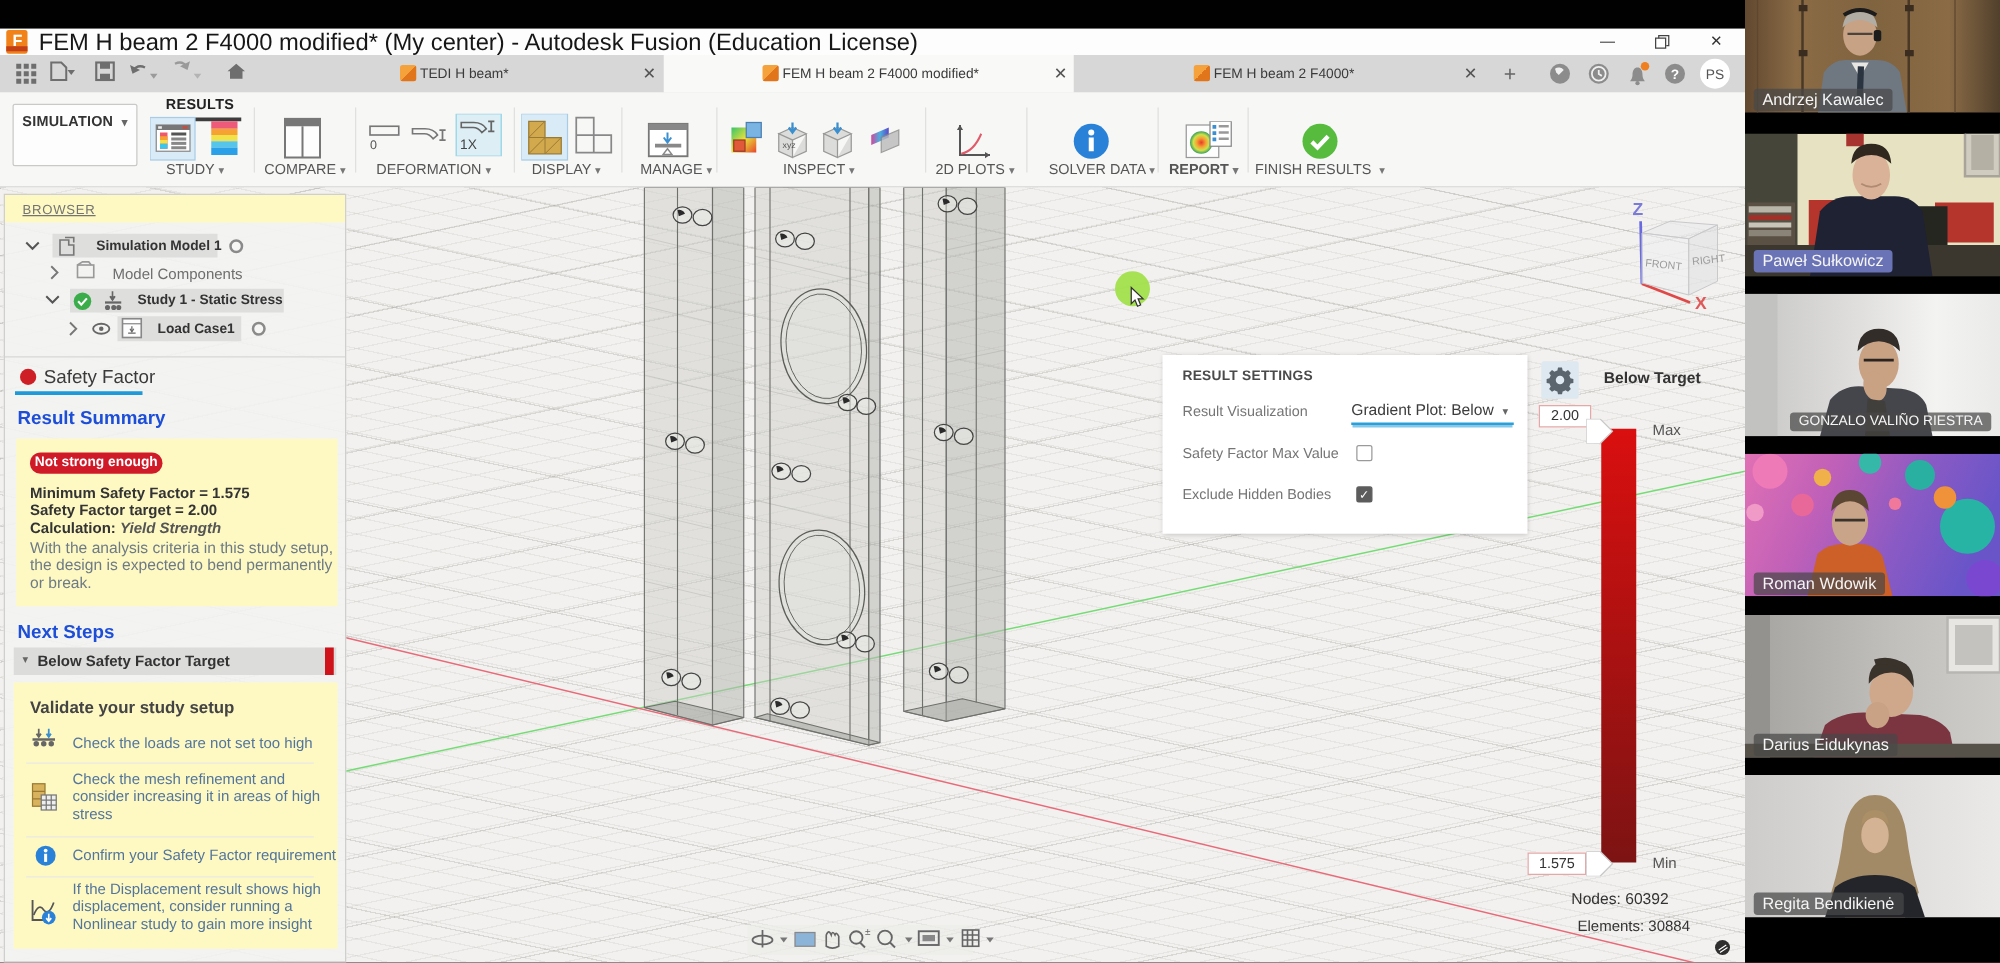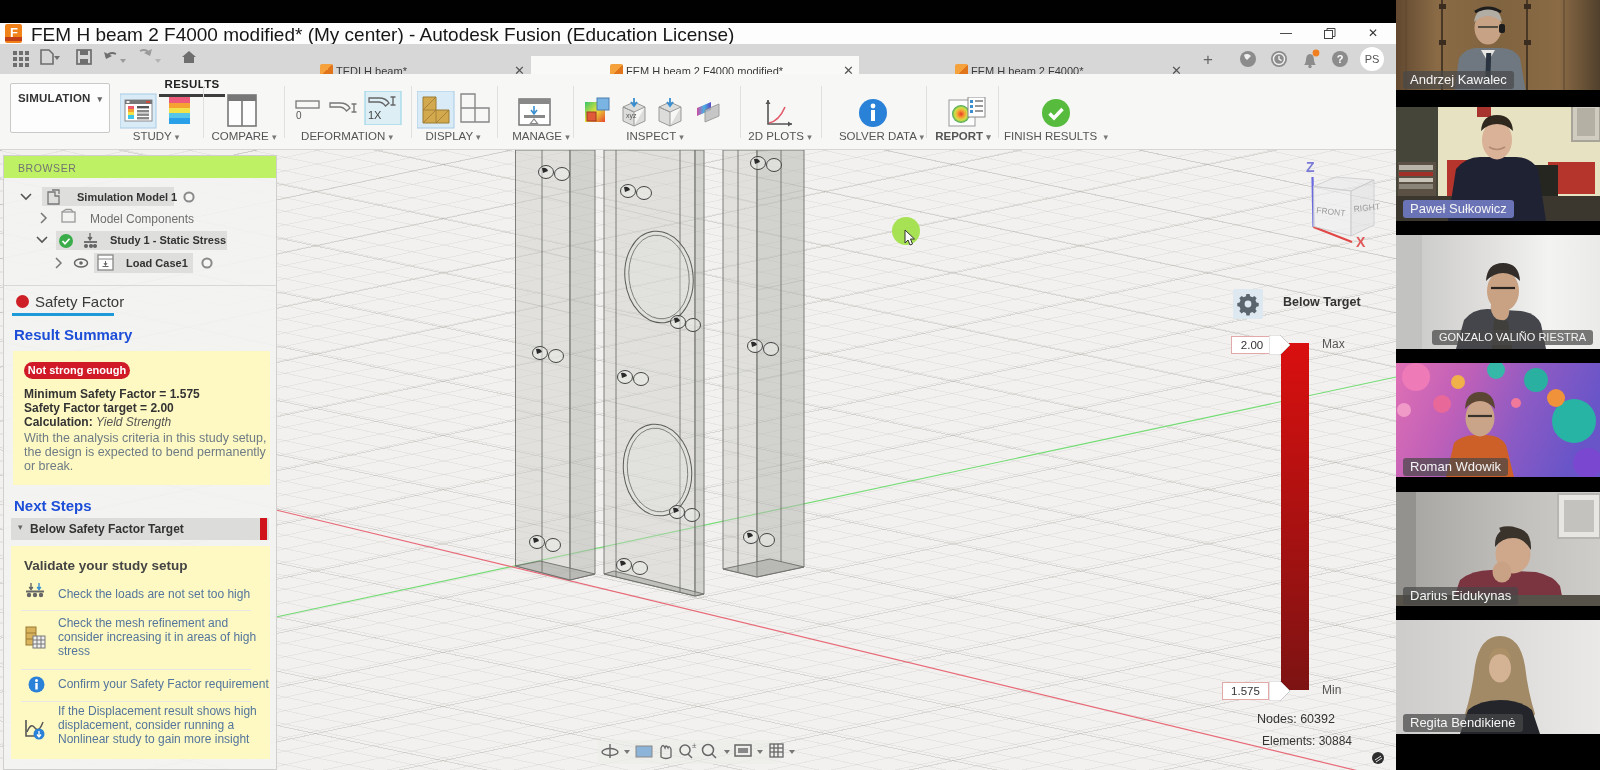--- a/index.html
+++ b/index.html
@@ -8,28 +8,28 @@
   #fusion { position:absolute; left:0; top:0; width:1396px; height:770px; background:#f2f1ef; }
   #topblack { position:absolute; left:0; top:0; width:1396px; height:23px; background:#010101; }
   #titlebar { position:absolute; left:0; top:23px; width:1396px; height:21px; background:#fdfdfd; }
   #titlebar .ticon { position:absolute; left:5px; top:1px; width:17px; height:19px; background:#f08219; border-radius:2px; }
   #titlebar .ticon:after { content:"F"; position:absolute; left:5px; top:1px; color:#fff; font-size:13px; font-weight:bold; }
   #titlebar .ticon .band { position:absolute; left:0; bottom:2px; width:17px; height:4px; background:#c33f16; }
   #titlebar .ttext { position:absolute; left:31px; top:1px; font-size:19px; color:#161616; }
   .wbtn { position:absolute; top:0; color:#333; font-size:12px; }
   
   #tabbar { position:absolute; left:0; top:44px; width:1396px; height:30px; background:#d7d7d7; }
-  .tab { position:absolute; top:0; height:30px; font-size:11px; color:#3a3a3a;margin-top:12px; }
+  .tab { position:absolute; top:0; height:30px; font-size:11px; color:#3a3a3a; }
   .tab.active { background:#f9f9f8; }
   .cube { position:absolute; width:13px; height:13px; background:linear-gradient(135deg,#f6a23c 0 50%,#e0751c 50% 100%) !important; border-radius:2px; }
   .tabx { position:absolute; color:#555; font-size:13px; }
   
   #ribbon { position:absolute; left:0; top:74px; width:1396px; height:76px; background:#f7f7f6; border-bottom:1px solid #d6d6d4; }
   #simbtn { position:absolute; left:10px; top:9px; width:100px; height:50px; background:#fdfdfd; border:1px solid #c9c9c7; border-radius:2px; color:#333; font-size:11.5px; font-weight:bold; text-align:center; line-height:28px; letter-spacing:.2px;}
-  #results-tab { position:absolute; left:127px; top:4px; width:66px; text-align:center; font-size:11.5px; font-weight:bold; color:#222; letter-spacing:.3px;margin-left:32px;}
+  #results-tab { position:absolute; left:127px; top:4px; width:66px; text-align:center; font-size:11.5px; font-weight:bold; color:#222; letter-spacing:.3px;}
   #results-tab .ul { position:absolute; left:0px; top:16px; width:66px; height:3px; background:#3d3d3d; }
   .rsep { position:absolute; top:12px; width:1px; height:52px; background:#e0e0de; }
   .rlabel { position:absolute; top:56px; font-size:11.5px; color:#555; white-space:nowrap; text-align:center;}
   .rlabel .car { font-size:9px; color:#777; }
   .ricon { position:absolute; }
   
   #viewport { position:absolute; left:0px; top:150px; width:1396px; height:620px;
      background-color:#f2f1ef;
      background-image:
        repeating-linear-gradient(168deg, rgba(125,125,119,0.22) 0 1px, rgba(0,0,0,0) 1px 53px),
@@ -48,21 +48,21 @@
   #gearbox { position:absolute; left:1233px; top:139px; width:30px; height:30px; background:#dde8f1; border-radius:2px; }
   #belowtarget { position:absolute; left:1283px; top:145px; font-size:12.5px; font-weight:bold; color:#333; }
   
   #legendbar { position:absolute; left:1281px; top:193px; width:28px; height:347px; background:linear-gradient(#da0f0f,#7d1313); }
   .tagbox { position:absolute; height:18px; background:#fff; border:1px solid #e3a8a8; font-size:11.5px; color:#333; text-align:center; line-height:16px;}
   .lgtxt { position:absolute; font-size:12px; color:#555; }
   #nodes { position:absolute; left:1236px; top:562px; width:120px; text-align:center; font-size:12.5px; color:#333; }
   #elements { position:absolute; left:1242px; top:584px; width:130px; text-align:center; font-size:12px; color:#333; }
   
   #browser { position:absolute; left:3px; top:155px; width:274px; height:615px; background:rgba(243,243,242,0.90); border:1px solid #cfcfce; }
-  #browser .bhead { position:absolute; left:0; top:0; width:272px; height:22px; background:#bef264; color:#737373; font-size:10.5px; letter-spacing:.6px; padding:6px 0 0 14px; }
+  #browser .bhead { position:absolute; left:0; top:0; width:272px; height:22px; background:#fef9c3; color:#737373; font-size:10.5px; letter-spacing:.6px; padding:6px 0 0 14px;text-decoration:underline; }
   .trow { position:absolute; left:0; height:20px; font-size:12px; font-weight:bold; color:#333; }
   #sfdivider { position:absolute; left:0px; top:129px; width:272px; height:1px; background:#d8d8d6; }
   #sfrow { position:absolute; left:12px; top:137px; }
   #sfrow .dot { position:absolute; left:0; top:2px; width:13px; height:13px; background:#cf1f26; border-radius:50%; }
   #sfrow .t { position:absolute; left:19px; top:0; font-size:15px; color:#3a3a3a; white-space:nowrap;}
   #sfrow .ul { position:absolute; left:-4px; top:20px; width:102px; height:3px; background:#1e9ad8; }
   .shead { position:absolute; left:10px; font-size:15px; font-weight:bold; color:#1d4ed8; }
   .card { position:absolute; background:#fef9c3; }
   #pill { position:absolute; left:11px; top:11px; width:106px; height:17px; background:#d01a28; border-radius:9px; color:#fff; font-size:11px; font-weight:bold; text-align:center; line-height:17px; }
   .bline { position:absolute; left:11px; font-size:12px; font-weight:bold; color:#333; white-space:nowrap;}
@@ -425,31 +425,40 @@
                 <line x1="494" y1="602" x2="507" y2="602"></line>
               </g>
           <path d="M513 600 l6 0 -3 4 z" fill="#777"></path>
         </g>
 
         <circle cx="1102" cy="608" r="6" fill="#2e2e2e"></circle>
             <path d="M1099 610 l6 -4 M1100 612 l6 -4" stroke="#fff" stroke-width="0.9"></path>
       </g>
         </svg>
 
+      <div id="rspanel">
+        <div class="hd">RESULT SETTINGS</div>
+        <div class="lbl" style="top:40px;">Result Visualization</div>
+        <div id="dropdown">Gradient Plot: Below &nbsp;<span style="font-size:9px;color:#666;">▾</span></div>
+        <div class="lbl" style="top:73px;">Safety Factor Max Value</div>
+        <div class="cbx" style="top:72px;"></div>
+        <div class="lbl" style="top:106px;">Exclude Hidden Bodies</div>
+        <div class="cbx checked" style="top:105px;">✓</div>
+      </div>
       <div id="gearbox">
         <svg width="30" height="30" viewBox="0 0 30 30">
             <g fill="#5a656d">
               <path d="M13.4 5 h3.2 l.5 2.3 a8 8 0 0 1 2.3 1 l2 -1.3 2.3 2.3 -1.3 2 a8 8 0 0 1 1 2.3 l2.3.5 v3.2 l-2.3.5 a8 8 0 0 1 -1 2.3 l1.3 2 -2.3 2.3 -2 -1.3 a8 8 0 0 1 -2.3 1 l-.5 2.3 h-3.2 l-.5 -2.3 a8 8 0 0 1 -2.3 -1 l-2 1.3 -2.3 -2.3 1.3 -2 a8 8 0 0 1 -1 -2.3 l-2.3 -.5 v-3.2 l2.3 -.5 a8 8 0 0 1 1 -2.3 l-1.3 -2 2.3 -2.3 2 1.3 a8 8 0 0 1 2.3 -1 z"></path>
               <circle cx="15" cy="15" r="3.4" fill="#dde8f1"></circle>
             </g>
           </svg>
       </div>
       <div id="belowtarget">Below Target</div>
       <div id="legendbar"></div>
-      <div class="tagbox" style="left:1231px; top:186px; width:42px;">2.00</div>
+      <div class="tagbox" style="left:1231px; top:174px; width:42px;">2.00</div>
       <svg style="position:absolute; left:1269px; top:185px;" width="22" height="20">
           <polygon points="0,0 11,0 21,10 11,20 0,20" fill="#fff" stroke="#c9c9c9"></polygon>
         </svg>
       <div class="lgtxt" style="left:1322px; top:187px;">Max</div>
       <div class="tagbox" style="left:1222px; top:532px; width:47px;">1.575</div>
       <svg style="position:absolute; left:1269px; top:531px;" width="22" height="20">
           <polygon points="0,0 11,0 21,10 11,20 0,20" fill="#fff" stroke="#c9c9c9"></polygon>
         </svg>
       <div class="lgtxt" style="left:1322px; top:533px;">Min</div>
       <div id="nodes">Nodes: 60392</div>
@@ -503,21 +512,21 @@
       <div id="sfrow">
           <div class="dot"></div>
           <div class="t">Safety Factor</div>
           <div class="ul"></div>
         </div>
       <div class="shead" style="top:170px;">Result Summary</div>
       <div class="card" style="left:9px; top:195px; width:257px; height:134px;">
         <div id="pill">Not strong enough</div>
         <div class="bline" style="top:36px;">Minimum Safety Factor = 1.575</div>
         <div class="bline" style="top:50px;">Safety Factor target = 2.00</div>
-        <div class="bline" style="top:64px;">Calculation: <i style="font-weight:normal; color:#555;">Yield Strength</i></div>
+        <div class="bline" style="top:64px;">Calculation: <i style="font-weight:bold; color:#555;">Yield Strength</i></div>
         <div class="gline" style="top:80px;">With the analysis criteria in this study setup,</div>
         <div class="gline" style="top:94px;">the design is expected to bend permanently</div>
         <div class="gline" style="top:108px;">or break.</div>
       </div>
       <div class="shead" style="top:341px;">Next Steps</div>
       <div id="nsrow">
           <span class="c">▾</span>
           <div class="t">Below Safety Factor Target</div>
           <div class="bar"></div>
         </div>

